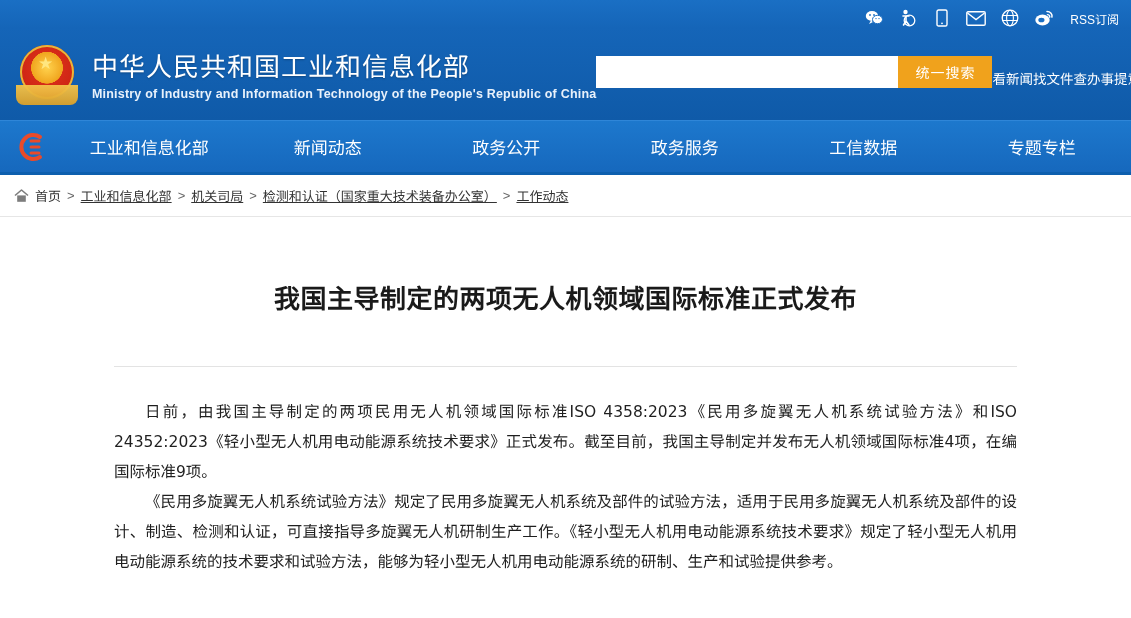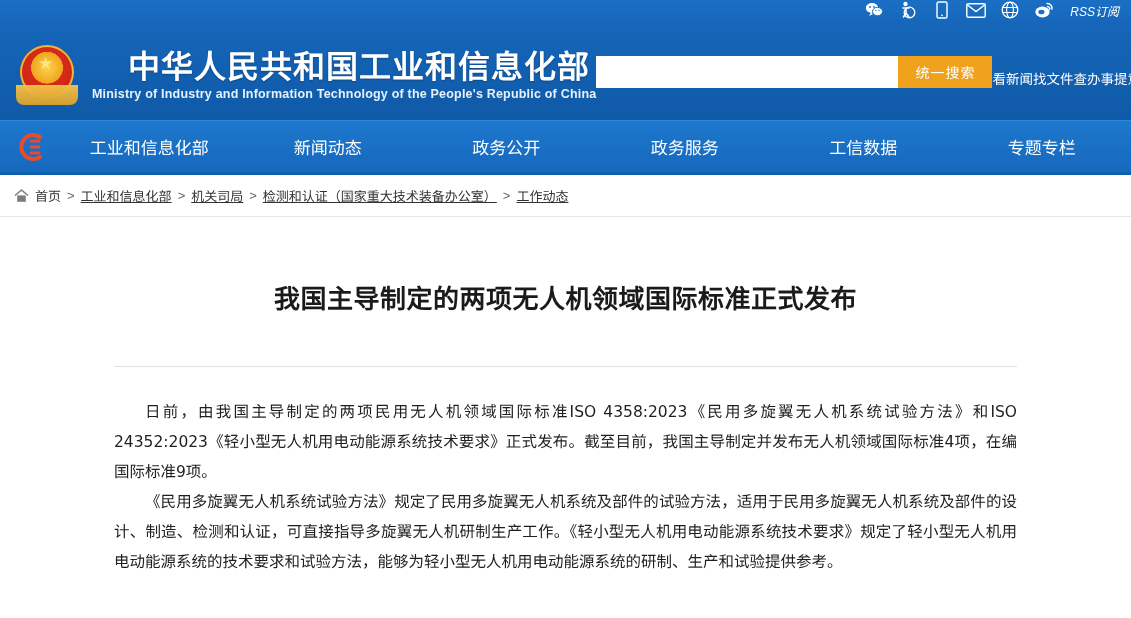--- a/index.html
+++ b/index.html
@@ -11,24 +11,23 @@
     font-family: "Liberation Sans", "DejaVu Sans", sans-serif;
     overflow: hidden;
   }
 
   
   .topbar {
     position: relative;
     height: 28px;
     background: linear-gradient(180deg, #1a6fc4 0%, #1565b8 100%);
     display: flex;
-    align-items: flex-start;
+    align-items: flex-end;
     justify-content: flex-end;
     padding-right: 12px;
-    font-style: italic;
   }
   .topbar-icons { display: flex; align-items: center; gap: 14px; }
   .ticon {
     width: 20px; height: 20px;
     display: flex; align-items: center; justify-content: center;
     color: #ffffff;
   }
   .ticon svg { display: block; }
   .rss-label {
     color: #ffffff;
@@ -66,27 +65,26 @@
     border-radius: 0 0 8px 8px;
     opacity: .95;
   }
   .emblem .star {
     position: absolute; left: 22px; top: 12px;
     color: #ffe680; font-size: 17px; line-height: 17px;
   }
   .titles { display: flex; flex-direction: column; justify-content: center; }
   .title-cn {
     color: #ffffff;
-    font-size: 32px;
-    font-weight: bold;
+    font-size: 26px;
+    font-weight: normal;
     letter-spacing: 1px;
     line-height: 40px;
     white-space: nowrap;
     text-shadow: 0 1px 2px rgba(0,0,0,.25);
-    margin-left: 36px;
   }
   .title-en {
     color: #e8f1fb;
     font-size: 12.5px;
     font-weight: bold;
     letter-spacing: .2px;
     white-space: nowrap;
   }
   .search-area {
     margin-left: auto;

